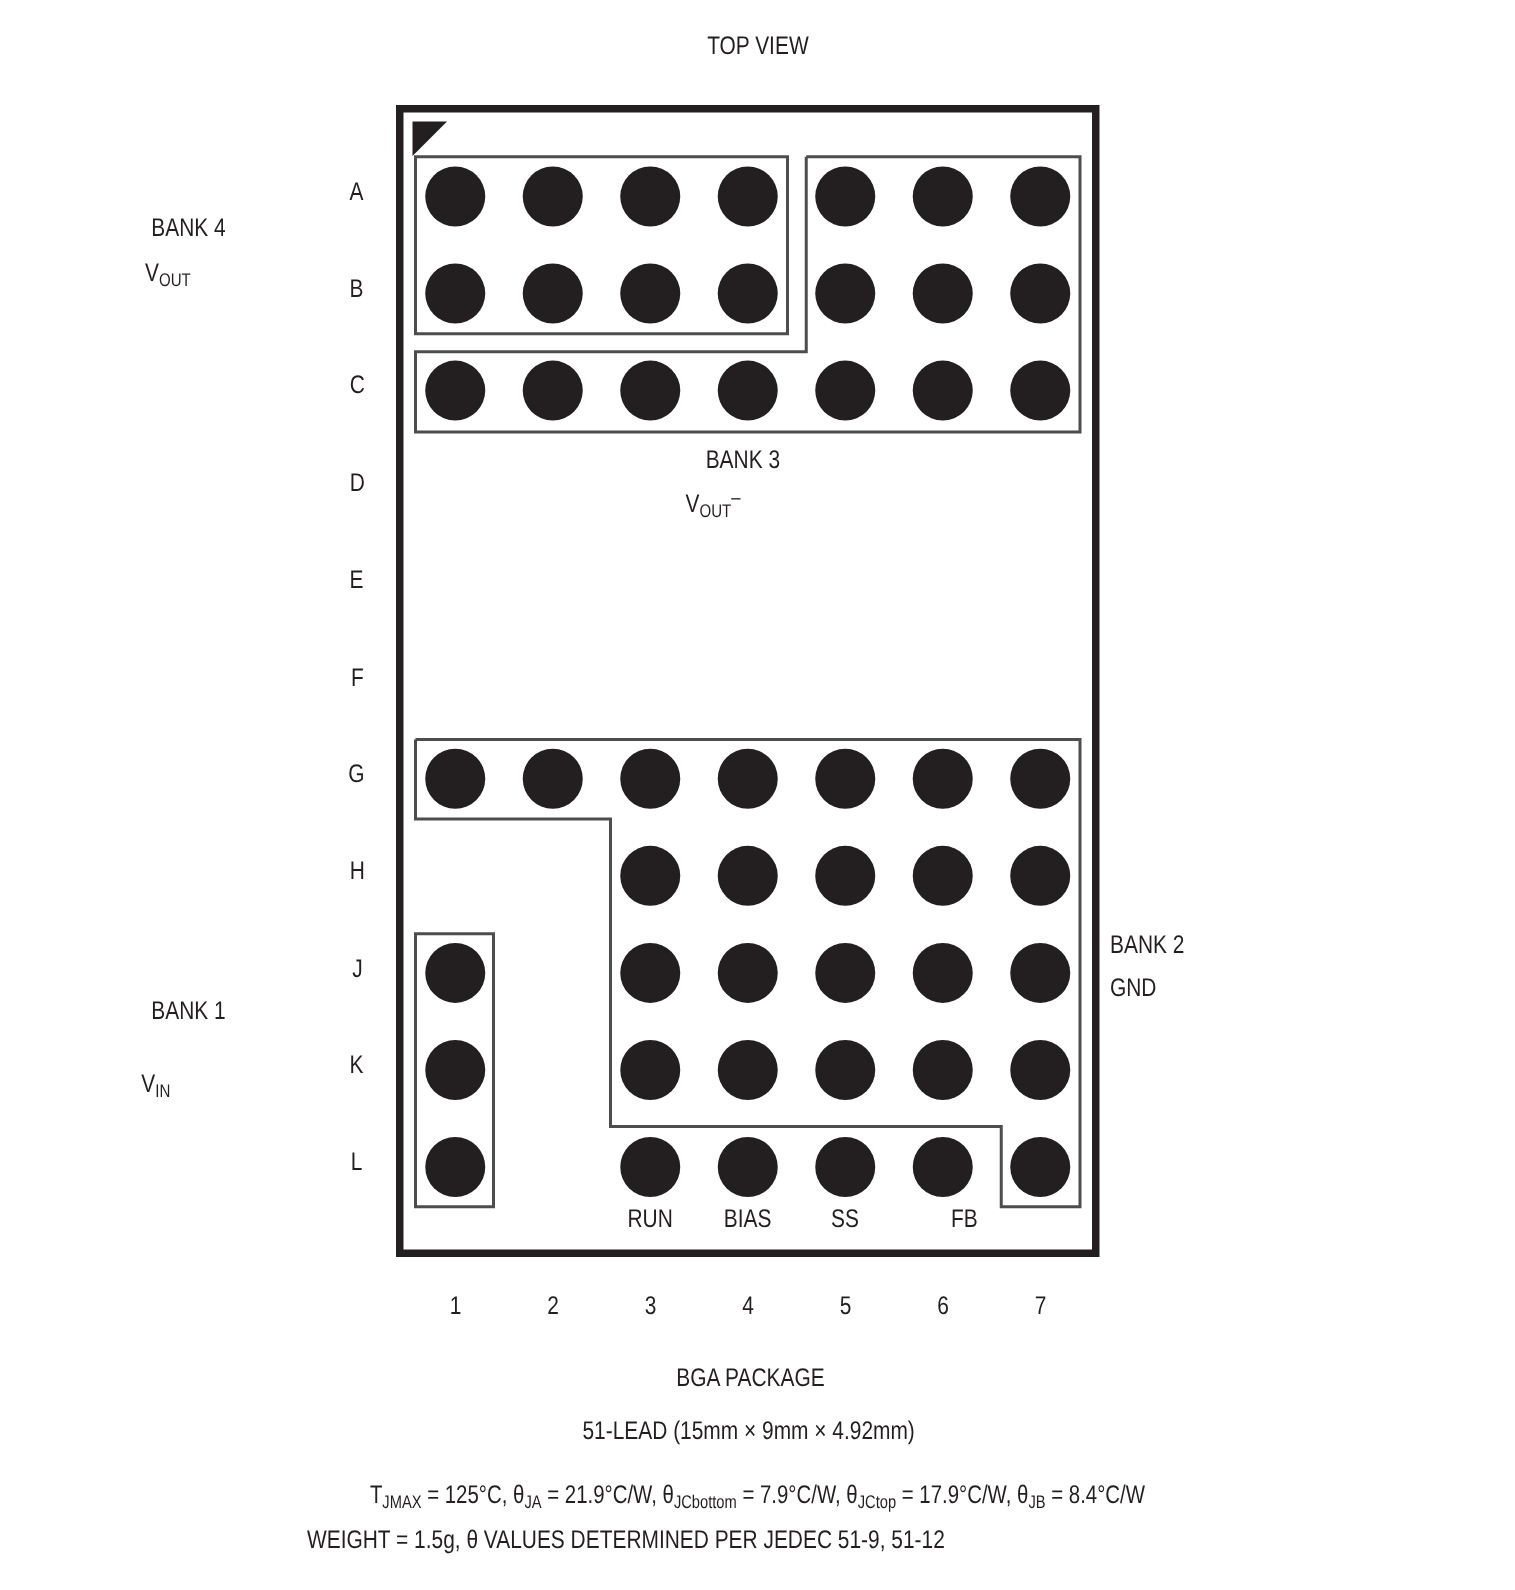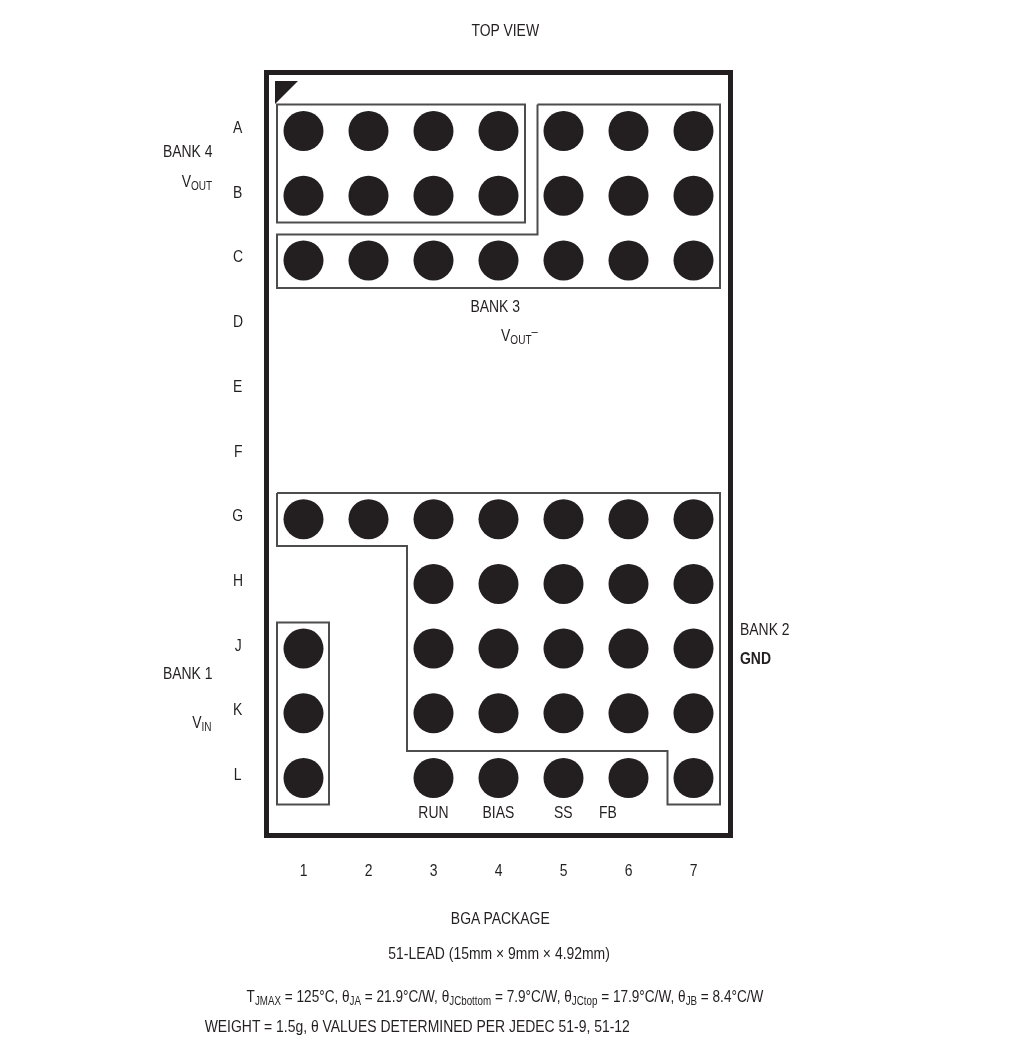--- a/index.html
+++ b/index.html
@@ -5,21 +5,21 @@
   html, body { margin:0; padding:0; background:#ffffff; }
   body { width:1010px; height:1060px; position:relative; overflow:hidden;
          font-family:"Liberation Sans", sans-serif; color:#231f20; }
   .txt { position:absolute; white-space:nowrap; font-size:17px; line-height:1;
          transform-origin:center center; }
   .cond { display:inline-block; transform:scaleX(0.82); }
   svg { position:absolute; left:0; top:0; }
   sub { font-size:0.72em; vertical-align:-0.28em; line-height:0; }
   sup { font-size:0.8em; vertical-align:0.35em; line-height:0; }
   .center { text-align:center; }
-  .right { text-align:right; }
+  .right { text-align:left; }
 </style>
 </head>
 <body>
 
 <div class="txt center" style="left:395px; top:22px; width:220px;">
   <span class="cond">TOP VIEW</span>
 </div>
 
 <svg width="1010" height="1060" viewBox="0 0 1010 1060">
 
@@ -117,42 +117,42 @@
 <div class="txt right" style="left:90px; top:143px; width:122px;">
   <span class="cond" style="transform-origin:right center;">BANK 4</span>
 </div>
 <div class="txt right" style="left:90px; top:173px; width:122px;">
   <span class="cond" style="transform-origin:right center;"><span>V</span><sub>OUT</sub></span>
 </div>
 
 <div class="txt center" style="left:420px; top:298px; width:150px;">
   <span class="cond">BANK 3</span>
 </div>
-<div class="txt center" style="left:444px; top:327px; width:150px;">
+<div class="txt center" style="left:400px; top:327px; width:150px;">
   <span class="cond"><span>V</span><sub>OUT</sub><sup>–</sup></span>
 </div>
 
 <div class="txt" style="left:740px; top:621px;text-align:right;">
   <span class="cond" style="transform-origin:left center;">BANK 2</span>
 </div>
-<div class="txt" style="left:740px; top:650px;font-weight:bold;">
+<div class="txt" style="left:740px; top:650px;">
   <span class="cond" style="transform-origin:left center;">GND</span>
 </div>
 
 <div class="txt right" style="left:90px; top:665px; width:122px;">
   <span class="cond" style="transform-origin:right center;">BANK 1</span>
 </div>
 <div class="txt right" style="left:90px; top:714px; width:122px;">
   <span class="cond" style="transform-origin:right center;"><span>V</span><sub>IN</sub></span>
 </div>
 
 <div class="txt center" style="left:393px; top:804px; width:80px;text-align:center;"><span class="cond">RUN</span></div>
 <div class="txt center" style="left:458px; top:804px; width:80px;"><span class="cond">BIAS</span></div>
 <div class="txt center" style="left:523px; top:804px; width:80px;text-align:center;"><span class="cond">SS</span></div>
-<div class="txt center" style="left:568px; top:804px; width:80px;"><span class="cond">FB</span></div>
+<div class="txt center" style="left:603px; top:804px; width:80px;"><span class="cond">FB</span></div>
 
 <div class="txt center" style="left:300px; top:910px; width:400px;">
   <span class="cond">BGA PACKAGE</span>
 </div>
 <div class="txt center" style="left:199px; top:945px; width:600px;">
   <span class="cond">51-LEAD (15mm × 9mm × 4.92mm)</span>
 </div>
 
 <div class="txt center" style="left:-100px; top:988px; width:1210px;">
   <span class="cond" style="transform:scaleX(0.80);">

